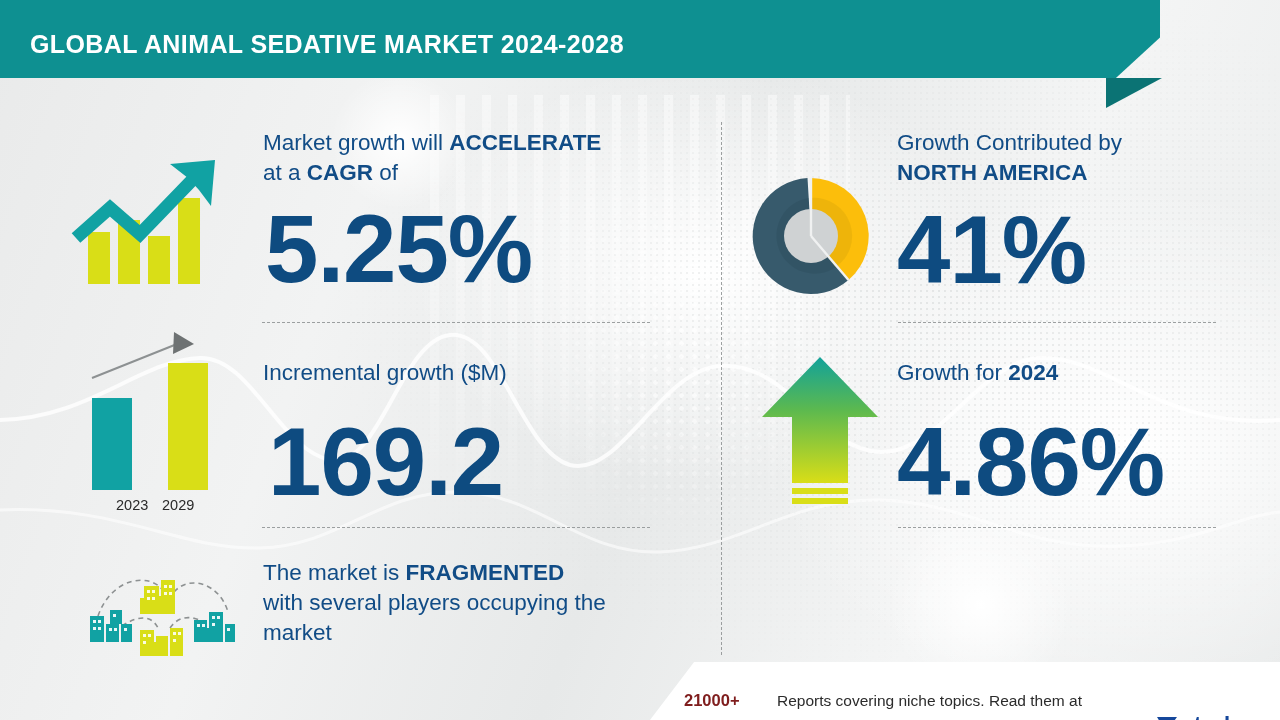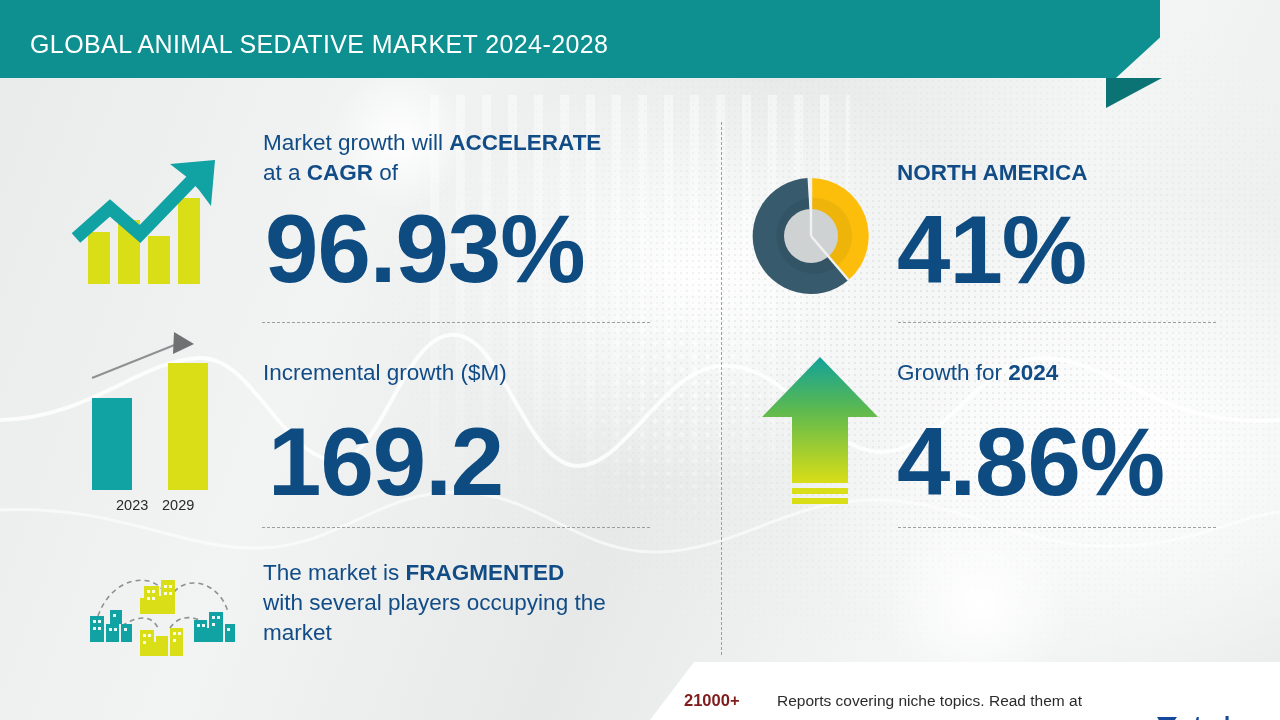--- a/index.html
+++ b/index.html
@@ -35,21 +35,21 @@
             mask-image:linear-gradient(180deg,#000 0%,rgba(0,0,0,.4) 65%,rgba(0,0,0,0) 100%);
   }
   .bg-wave{position:absolute;left:0;top:300px;width:1280px;height:300px;opacity:.85;}
   .bg-glow{position:absolute;border-radius:50%;background:radial-gradient(circle,#ffffff 0%,rgba(255,255,255,0) 70%);}
 
   
   .header{position:absolute;left:0;top:0;width:1160px;height:78px;background:#0e9091;
     clip-path:polygon(0 0, 100% 0, 100% 48%, 96.2% 100%, 0 100%);}
   .header-fold{position:absolute;left:1106px;top:78px;width:56px;height:30px;background:#0b7374;
     clip-path:polygon(0 0, 100% 0, 0 100%);}
-  .header-title{position:absolute;left:30px;top:30px;font-size:25px;font-weight:normal;color:#fff;
+  .header-title{position:absolute;left:30px;top:30px;font-size:25px;font-weight:bold;color:#fff;
     letter-spacing:.4px;font-family:"Liberation Sans","DejaVu Sans",sans-serif;white-space:nowrap;}
 
   
   .vdiv{position:absolute;left:721px;top:122px;width:0;height:533px;
     border-left:1.6px dashed #8d9192;opacity:.85;}
   .hdiv{position:absolute;height:0;border-top:1.6px dashed #8d9192;opacity:.85;}
 
   
   .lede{position:absolute;color:#114c86;font-size:22.5px;line-height:30px;font-weight:400;}
   .lede b{font-weight:bold;}
@@ -109,21 +109,21 @@
     <rect x="78" y="86" width="22" height="48" fill="#d9de17"></rect>
     <rect x="108" y="48" width="22" height="86" fill="#d9de17"></rect>
     <path d="M6,88 L40,58 L70,84 L128,24" fill="none" stroke="#11a2a3" stroke-width="13" stroke-linejoin="miter" stroke-linecap="butt"></path>
     <path d="M100,14 L145,10 L141,56 L129,40 L118,28 Z" fill="#11a2a3"></path>
   </svg>
 
   <div class="lede" style="left:263px;top:128px;width:420px;">
     <span>Market growth will </span><b>ACCELERATE</b><br>
     <span>at a </span><b>CAGR</b><span> of</span>
   </div>
-  <div class="bignum" style="left:265px;top:195px;font-size:96px;line-height:108px;">96.93%</div>
+  <div class="bignum" style="left:265px;top:195px;font-size:96px;line-height:108px;">5.25%</div>
 
   <svg class="icon-bars" viewBox="0 0 160 190">
     <rect x="22" y="68" width="40" height="92" fill="#11a2a3"></rect>
     <rect x="98" y="33" width="40" height="127" fill="#d9de17"></rect>
     <path d="M22,48 L112,12" fill="none" stroke="#8d9192" stroke-width="2"></path>
     <path d="M104,2 L124,14 L103,24 Z" fill="#6e7273"></path>
   </svg>
   <div class="barlabel" style="left:84px;top:497px;margin-left:32px;">2023</div>
   <div class="barlabel" style="left:162px;top:497px;">2029</div>
 
@@ -214,21 +214,21 @@
     <path d="M64,64 L101.5,108 A58,58 0 1 1 60.5,6.1 Z" fill="#375a6c"></path>
 
     <path d="M64,64 L64,26 A38,38 0 0 1 88.5,95.3 Z" fill="#d3a30a" opacity=".35"></path>
     <path d="M64,64 L88.5,95.3 A38,38 0 1 1 61.6,26.1 Z" fill="#2b4a59" opacity=".35"></path>
     <circle cx="64" cy="64" r="27" fill="#cfd2d3"></circle>
     <path d="M64,6 L64,64" stroke="#f0f1f1" stroke-width="2.4" fill="none"></path>
     <path d="M64,64 L101.5,108" stroke="#f0f1f1" stroke-width="2.4" fill="none"></path>
   </svg>
 
   <div class="lede" style="left:897px;top:128px;width:330px;">
-    <br>
+    <span>Growth Contributed by</span><br>
     <b>NORTH AMERICA</b>
   </div>
   <div class="bignum" style="left:897px;top:196px;font-size:96px;line-height:108px;">41%</div>
 
   <svg class="icon-uparrow" viewBox="0 0 120 155">
     <defs>
       <linearGradient id="upg" x1="0" y1="0" x2="0" y2="1">
         <stop offset="0%" stop-color="#12a29a"></stop>
         <stop offset="42%" stop-color="#5cb94f"></stop>
         <stop offset="100%" stop-color="#d9de17"></stop>

